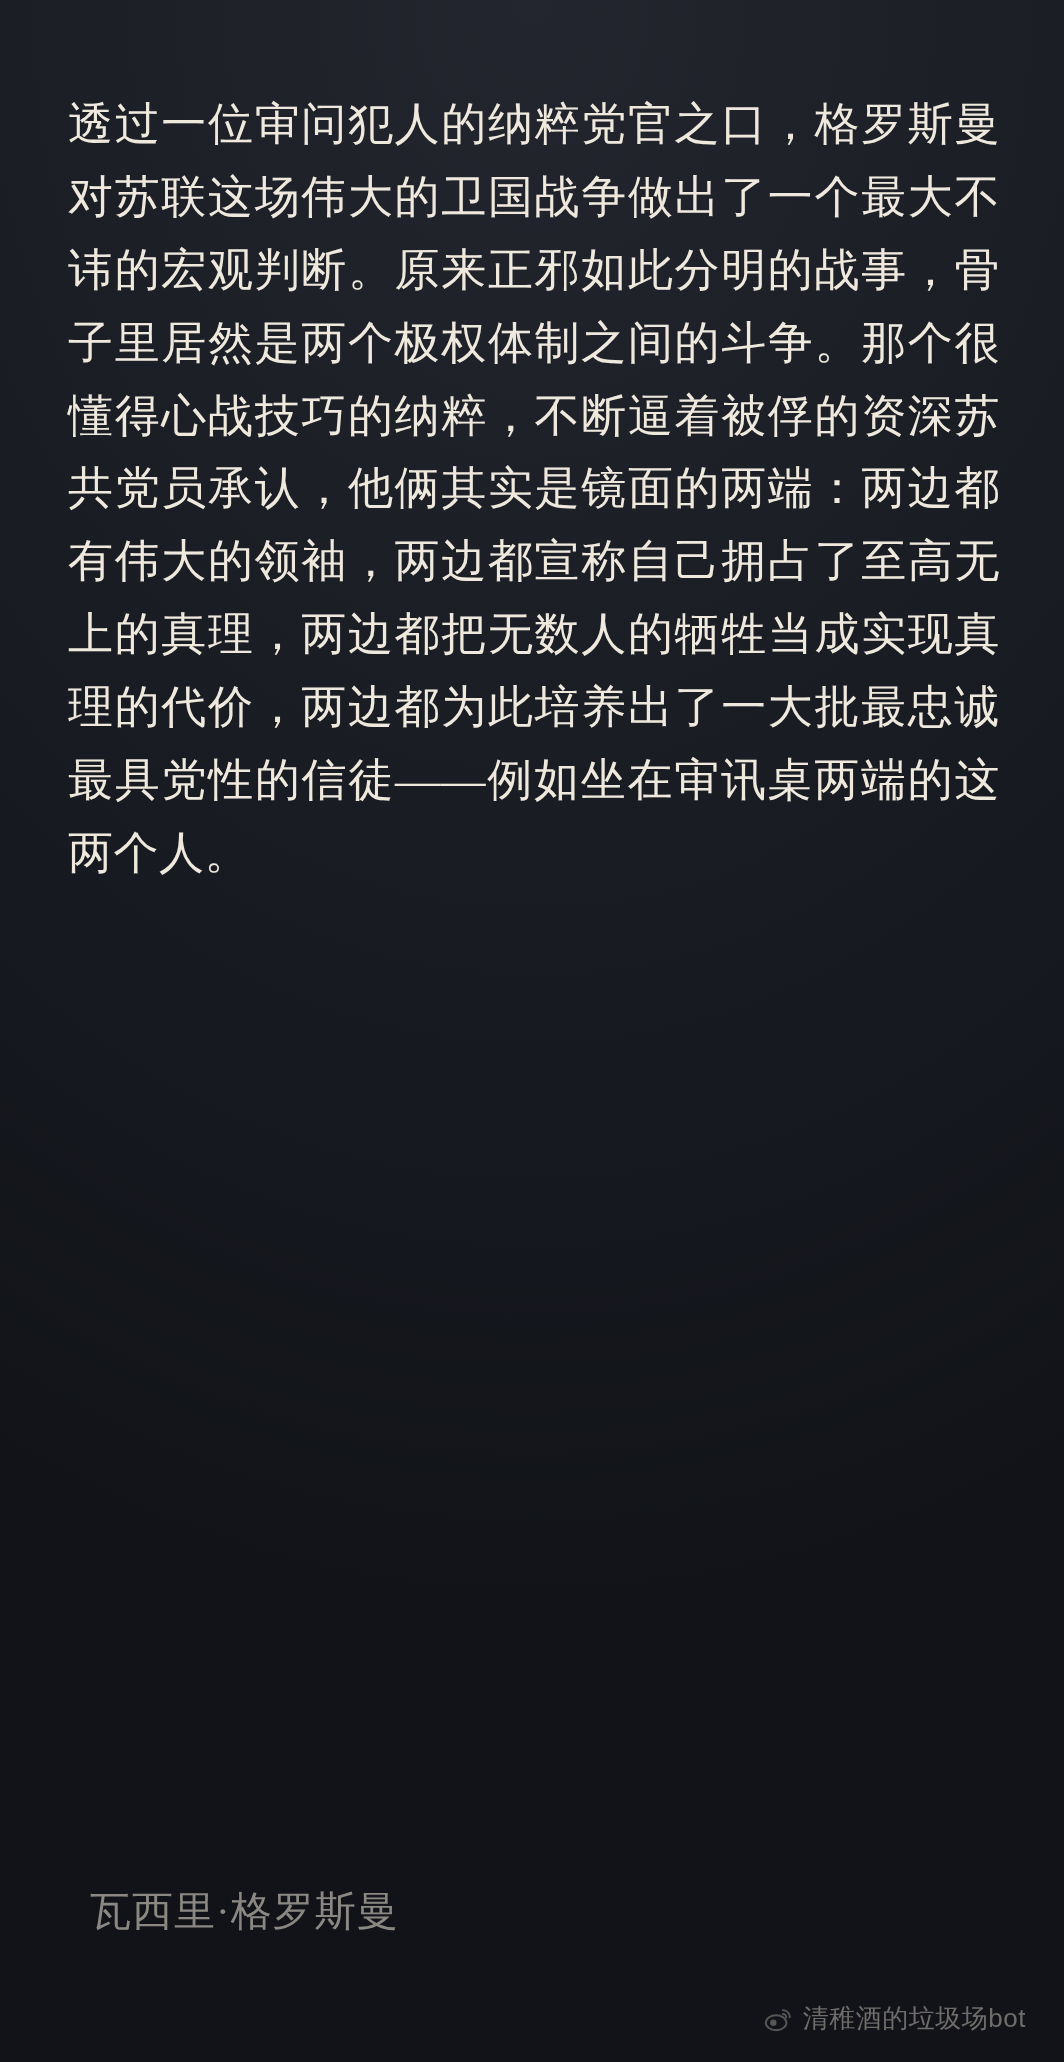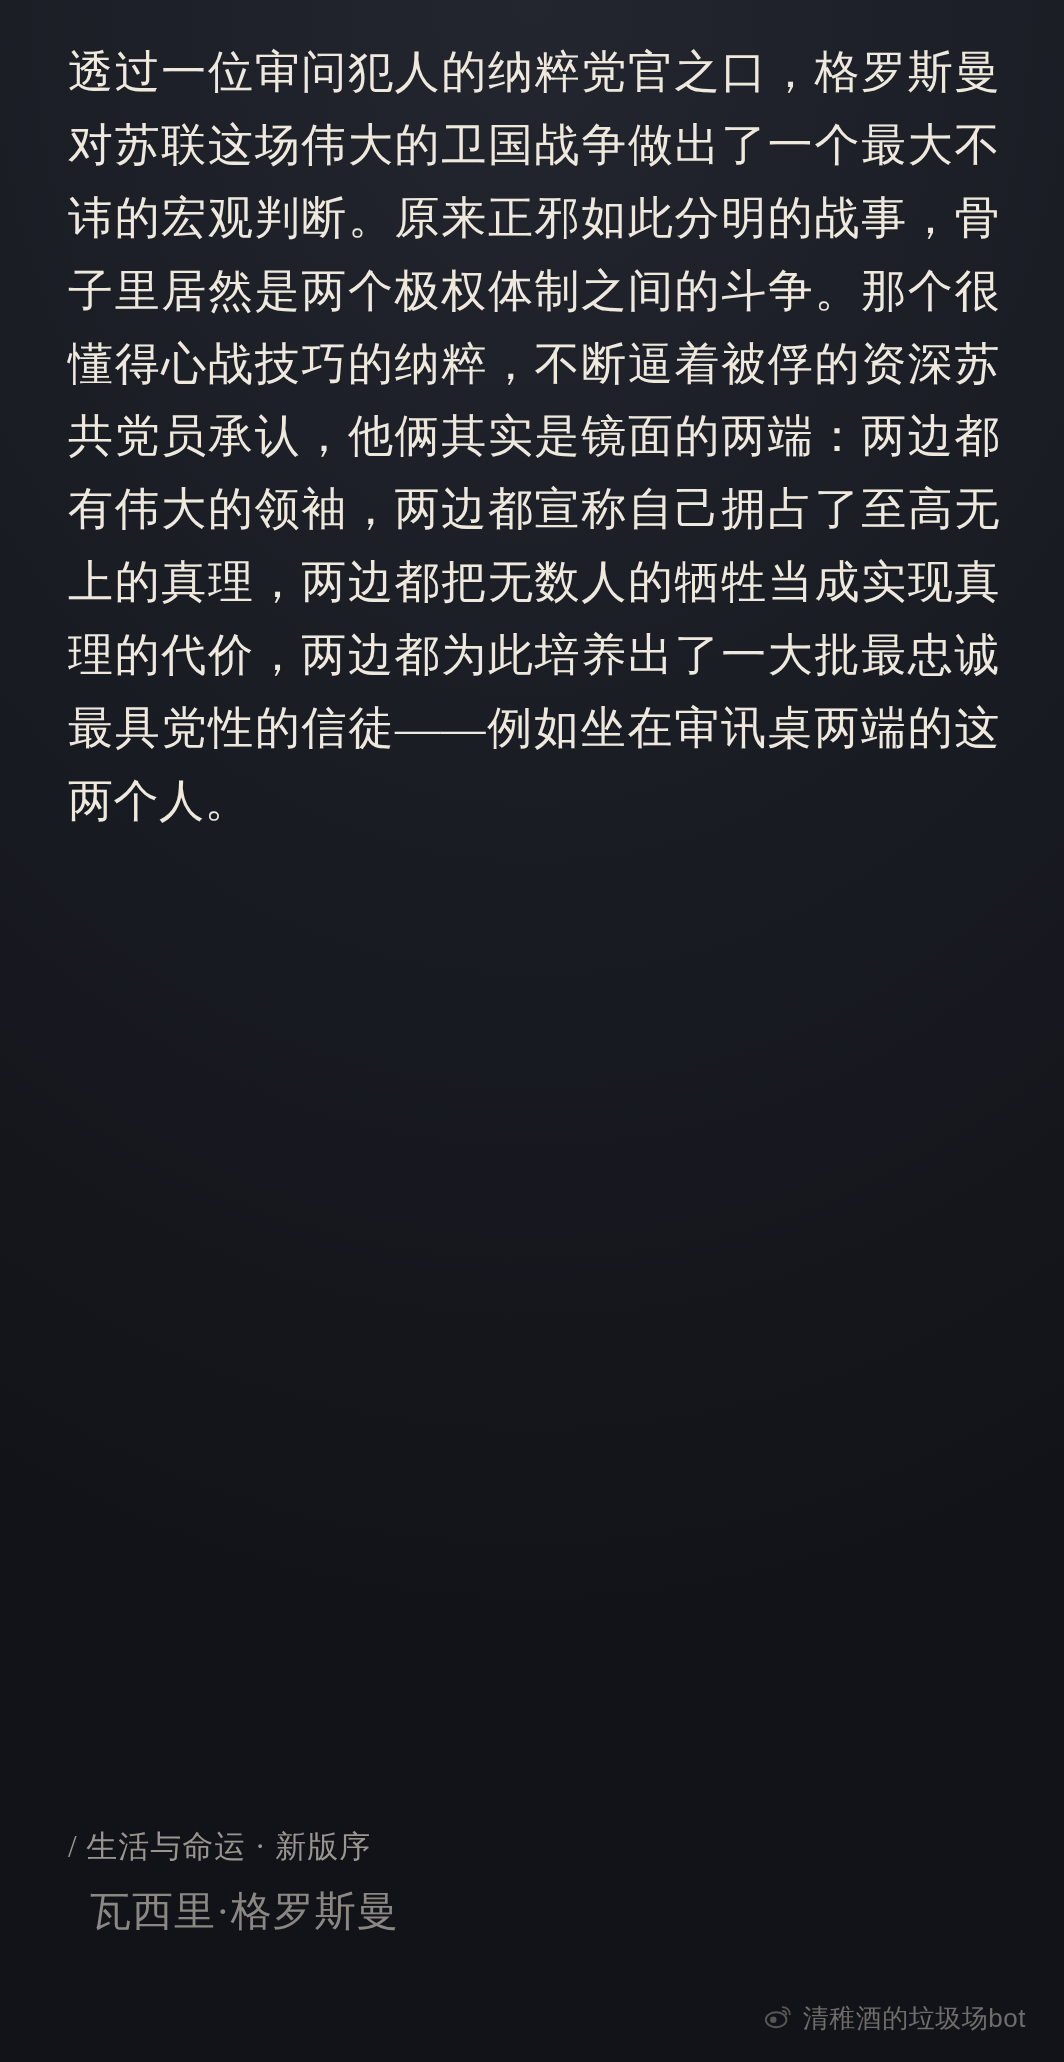--- a/index.html
+++ b/index.html
@@ -15,21 +15,21 @@
     font-family: "Liberation Serif", "DejaVu Serif", serif;
   }
 
   
   #quote-card {
     position: absolute;
     inset: 0;
     background:
       radial-gradient(120% 80% at 50% 0%, #23262e 0%, #1a1d24 45%, #111318 100%);
     box-sizing: border-box;
-    padding: 36px 64px 0 68px;
+    padding: 88px 64px 0 68px;
   }
 
   .quote-body {
     color: #efe9dd;
     font-size: 45px;
     line-height: 1.62;
     letter-spacing: 0.5px;
     text-align: justify;
     text-justify: inter-ideograph;
   }
@@ -62,21 +62,21 @@
     margin: 0 0 0 22px;
     color: #8b8883;
   }
 
   
   .watermark {
     position: absolute;
     right: 38px;
     bottom: 26px;
     display: flex;
-    align-items: flex-start;
+    align-items: center;
     gap: 10px;
     color: #6f6d6a;
     font-size: 26px;
     font-family: "Liberation Sans", sans-serif;
   }
   .weibo-icon {
     width: 30px;
     height: 30px;
     display: inline-block;
     line-height: 0;
@@ -88,21 +88,20 @@
 </head>
 <body>
 
 <div id="quote-card">
 
   <div class="quote-body">
     <p class="quote-paragraph">透过一位审问犯人的纳粹党官之口，格罗斯曼对苏联这场伟大的卫国战争做出了一个最大不讳的宏观判断。原来正邪如此分明的战事，骨子里居然是两个极权体制之间的斗争。那个很懂得心战技巧的纳粹，不断逼着被俘的资深苏共党员承认，他俩其实是镜面的两端：两边都有伟大的领袖，两边都宣称自己拥占了至高无上的真理，两边都把无数人的牺牲当成实现真理的代价，两边都为此培养出了一大批最忠诚最具党性的信徒——例如坐在审讯桌两端的这两个人。</p>
   </div>
 
   <div class="attribution">
-    <p class="attr-title">/ 生活与命运 · 新版序</p>
     <p class="attr-author">瓦西里·格罗斯曼</p>
   </div>
 
   <div class="watermark">
     <span class="weibo-icon">
       <svg viewBox="0 0 32 32" width="30" height="30" aria-hidden="true">
         <ellipse cx="14" cy="20" rx="11" ry="8" fill="none" stroke="#6f6d6a" stroke-width="2"></ellipse>
         <circle cx="11" cy="20" r="3.4" fill="#6f6d6a"></circle>
         <path d="M21 6.5c4.2 0 7.6 3.4 7.6 7.6" fill="none" stroke="#6f6d6a" stroke-width="2" stroke-linecap="round"></path>
         <path d="M21.2 10.7c2 0 3.6 1.6 3.6 3.6" fill="none" stroke="#6f6d6a" stroke-width="2" stroke-linecap="round"></path>

